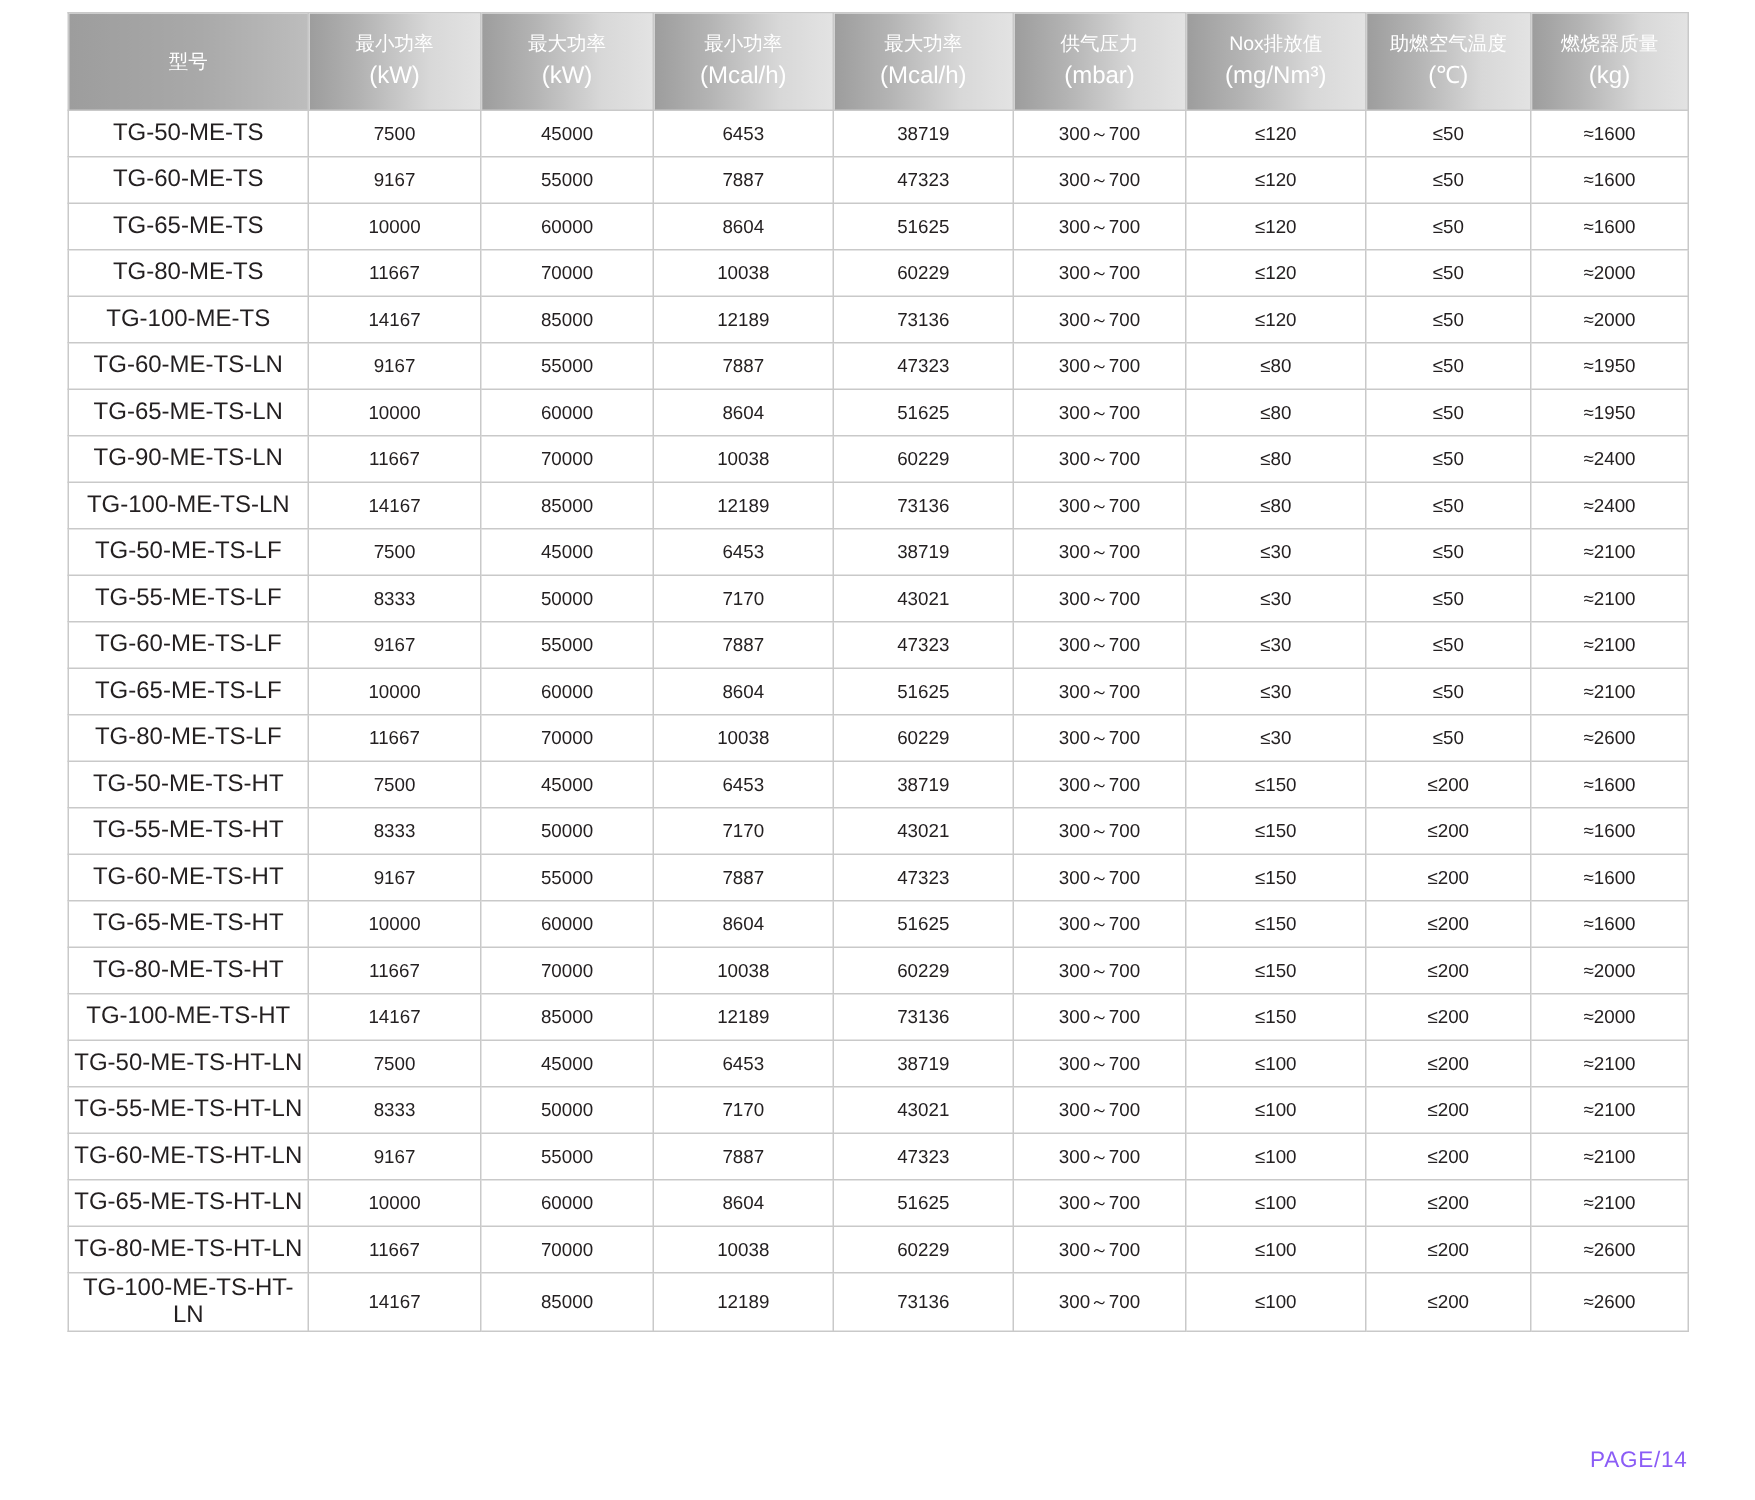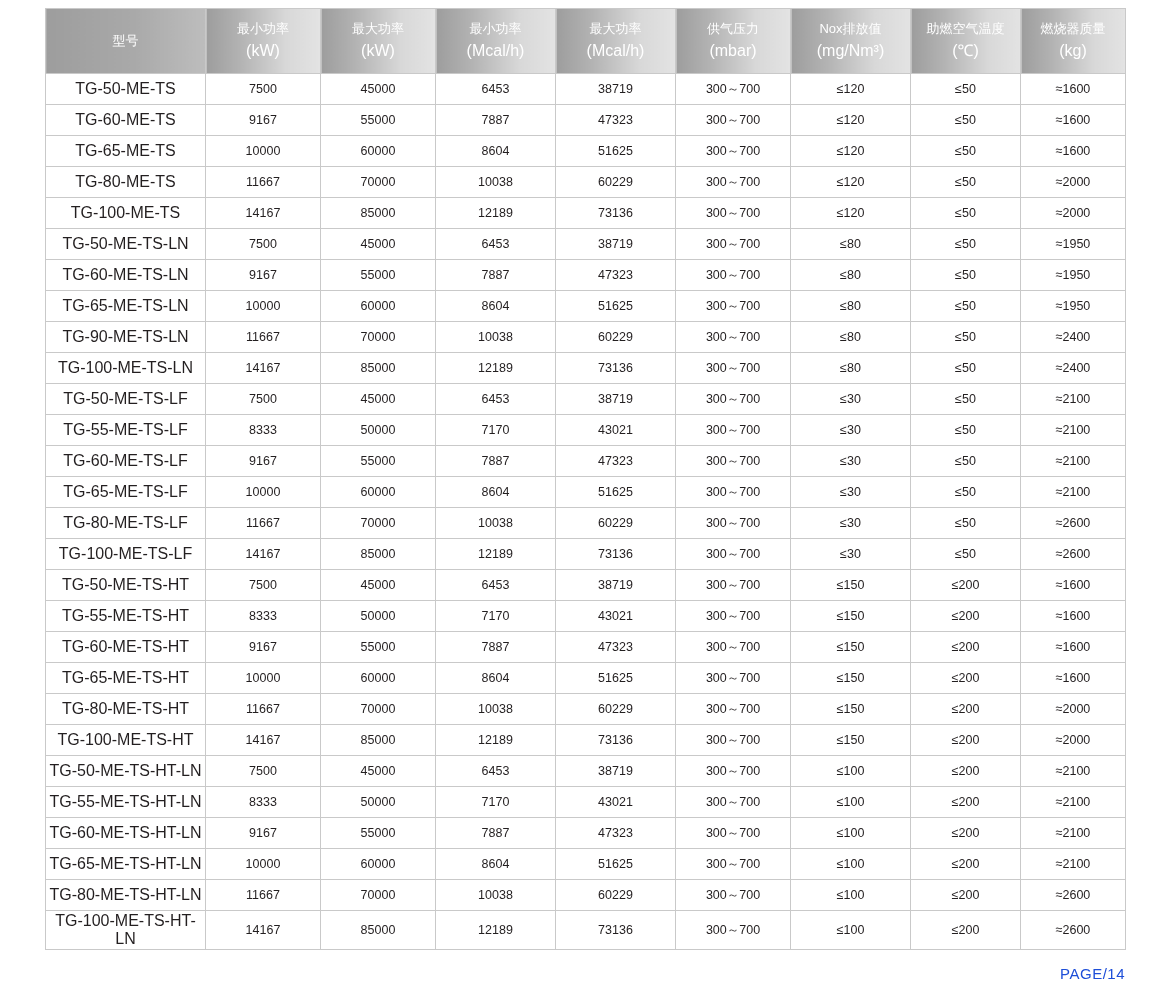--- a/index.html
+++ b/index.html
@@ -66,21 +66,21 @@
   col.c4 { width: 120px; }
   col.c5 { width: 115px; }
   col.c6 { width: 120px; }
   col.c7 { width: 110px; }
   col.c8 { width: 105px; }
   .page-number {
     position: absolute;
     right: 45px;
     bottom: 18px;
     font-size: 15px;
-    color: #1d4ed8;
+    color: #8b5cf6;
     letter-spacing: 0.5px;
   }
 </style>
 </head>
 <body>
 
 <div class="page">
 
   <table class="spec">
     <colgroup>
@@ -183,31 +183,20 @@
           <td>14167</td>
           <td>85000</td>
           <td>12189</td>
           <td>73136</td>
           <td>300～700</td>
           <td>≤120</td>
           <td>≤50</td>
           <td>≈2000</td>
         </tr>
         <tr>
-          <td class="model">TG-50-ME-TS-LN</td>
-          <td>7500</td>
-          <td>45000</td>
-          <td>6453</td>
-          <td>38719</td>
-          <td>300～700</td>
-          <td>≤80</td>
-          <td>≤50</td>
-          <td>≈1950</td>
-        </tr>
-        <tr>
           <td class="model">TG-60-ME-TS-LN</td>
           <td>9167</td>
           <td>55000</td>
           <td>7887</td>
           <td>47323</td>
           <td>300～700</td>
           <td>≤80</td>
           <td>≤50</td>
           <td>≈1950</td>
         </tr>
@@ -287,31 +276,20 @@
           <td>≤30</td>
           <td>≤50</td>
           <td>≈2100</td>
         </tr>
         <tr>
           <td class="model">TG-80-ME-TS-LF</td>
           <td>11667</td>
           <td>70000</td>
           <td>10038</td>
           <td>60229</td>
-          <td>300～700</td>
-          <td>≤30</td>
-          <td>≤50</td>
-          <td>≈2600</td>
-        </tr>
-        <tr>
-          <td class="model">TG-100-ME-TS-LF</td>
-          <td>14167</td>
-          <td>85000</td>
-          <td>12189</td>
-          <td>73136</td>
           <td>300～700</td>
           <td>≤30</td>
           <td>≤50</td>
           <td>≈2600</td>
         </tr>
         <tr>
           <td class="model">TG-50-ME-TS-HT</td>
           <td>7500</td>
           <td>45000</td>
           <td>6453</td>

